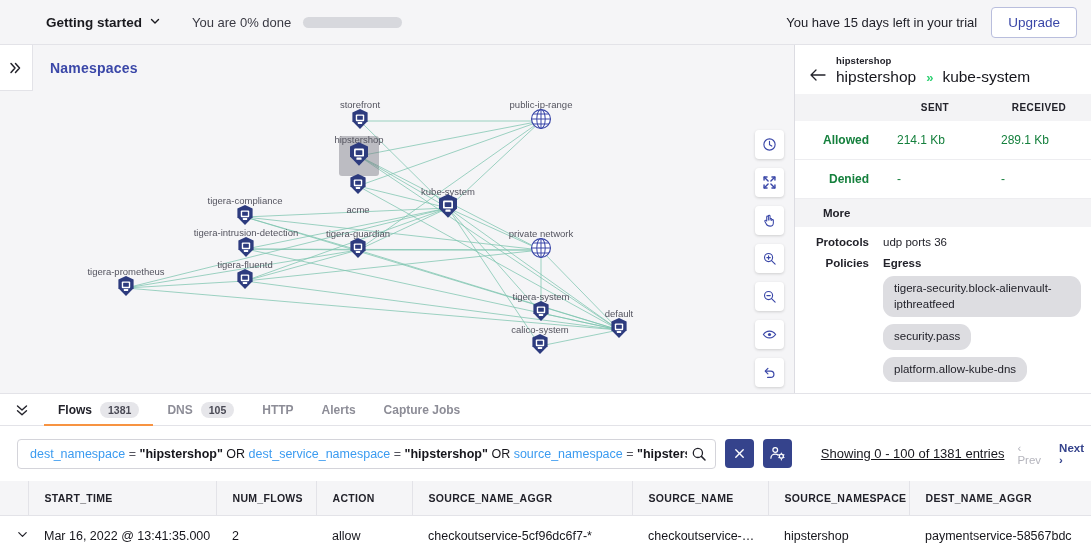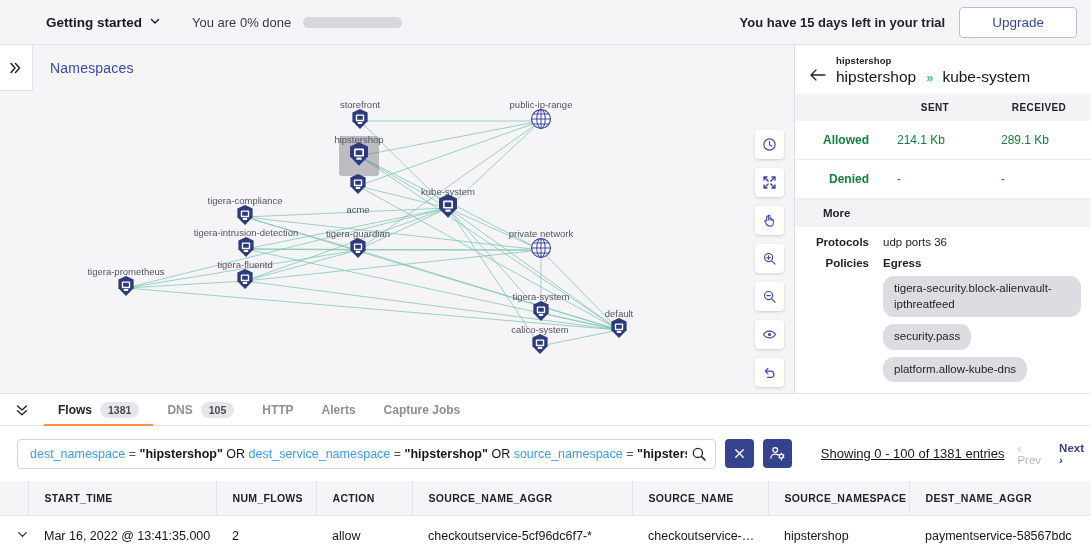--- a/index.html
+++ b/index.html
@@ -24,25 +24,25 @@
   }
   .chev-down { display:block; }
   .done-text {
     margin-left: 31px; font-size: 13px; color: #3a3a44; font-weight: 400;
   }
   .progress-track {
     margin-left: 12px; width: 99px; height: 11px;
     background: #d7d8dd; border-radius: 6px;
   }
   .trial-text {
-    margin-left: auto; font-size: 13px; color: #22222a; font-weight: 700;
+    margin-left: auto; font-size: 13px; color: #22222a; font-weight: 400;
   }
   .upgrade-btn {
     margin-left: 14px; margin-right: 14px;
-    padding: 7px 32px; font-size: 13.5px; color: #3a47a8;
+    padding: 7px 16px; font-size: 13.5px; color: #3a47a8;
     background: #ffffff; border: 1px solid #b9bedd; border-radius: 4px;
     cursor: pointer; font-family: "Liberation Sans", sans-serif;
   }
 
   
   .side-handle {
     position: absolute; top: 45px; left: 0; width: 33px; height: 46px;
     background: #ffffff; border-right: 1px solid #e3e3e8;
     border-bottom: 1px solid #e3e3e8;
     display: flex; align-items: center; justify-content: center;
@@ -50,21 +50,21 @@
   }
 
   
   .graph-panel {
     position: absolute; top: 45px; left: 0; width: 795px; height: 348px;
     background: #f5f5f7; border-right: 1px solid #dcdce2;
     overflow: hidden;
   }
   .graph-title {
     position: absolute; top: 15px; left: 50px;
-    font-size: 14px; font-weight: 400; color: #3a47a8; letter-spacing: .2px;
+    font-size: 14px; font-weight: 700; color: #3a47a8; letter-spacing: .2px;
     cursor: pointer;
   }
   .time-range {
     position: absolute; top: 57px; right: 60px;
     font-size: 12.5px; color: #4a4a55;
   }
   #graph-svg { position: absolute; top: 0; left: 0; }
 
   .node-label {
     position: absolute; font-size: 9.5px; color: #54545f;

